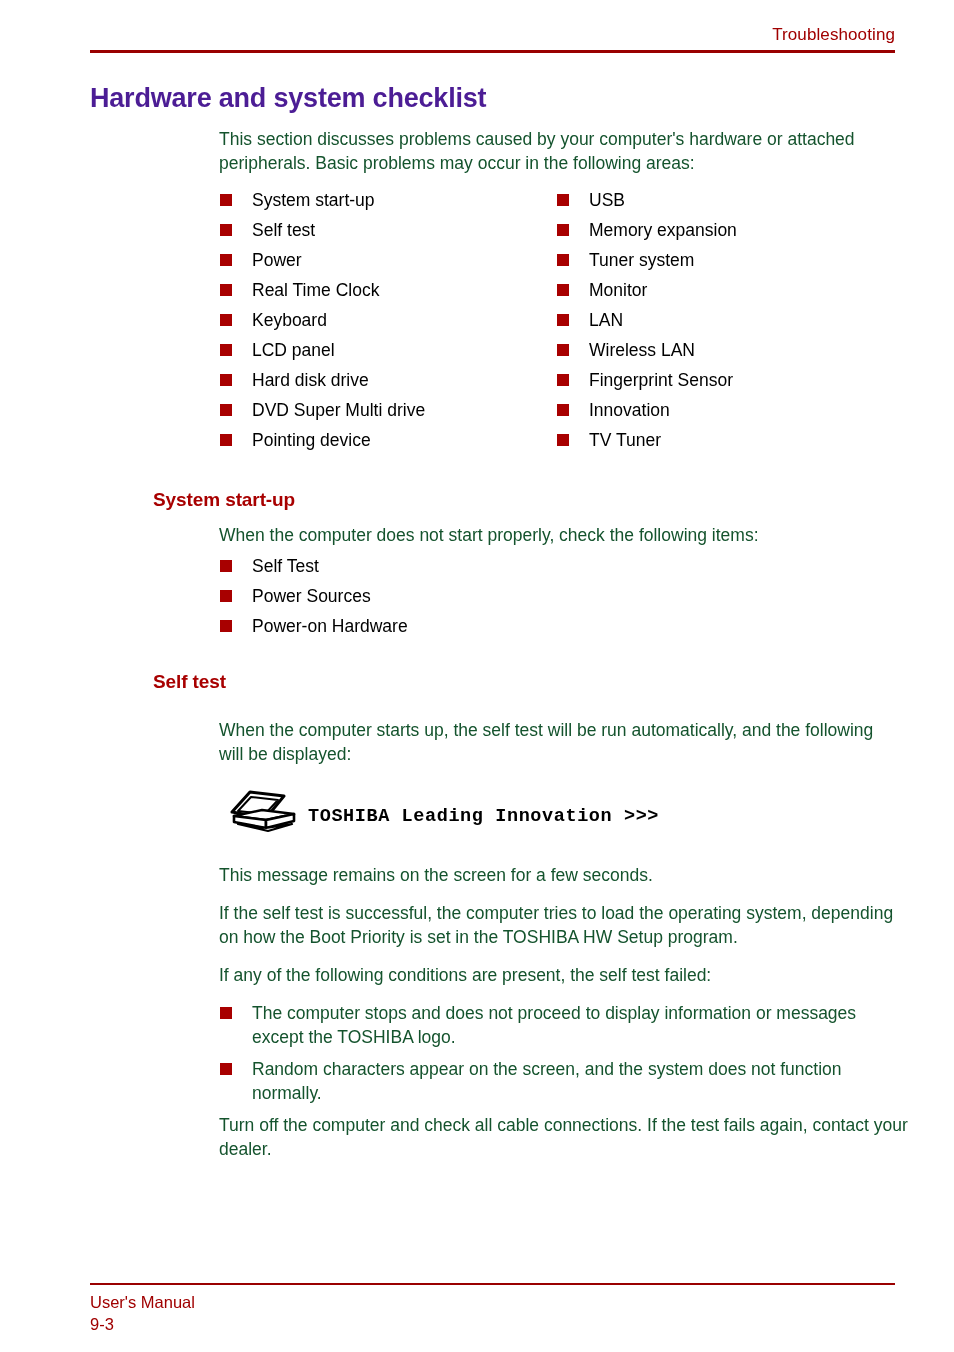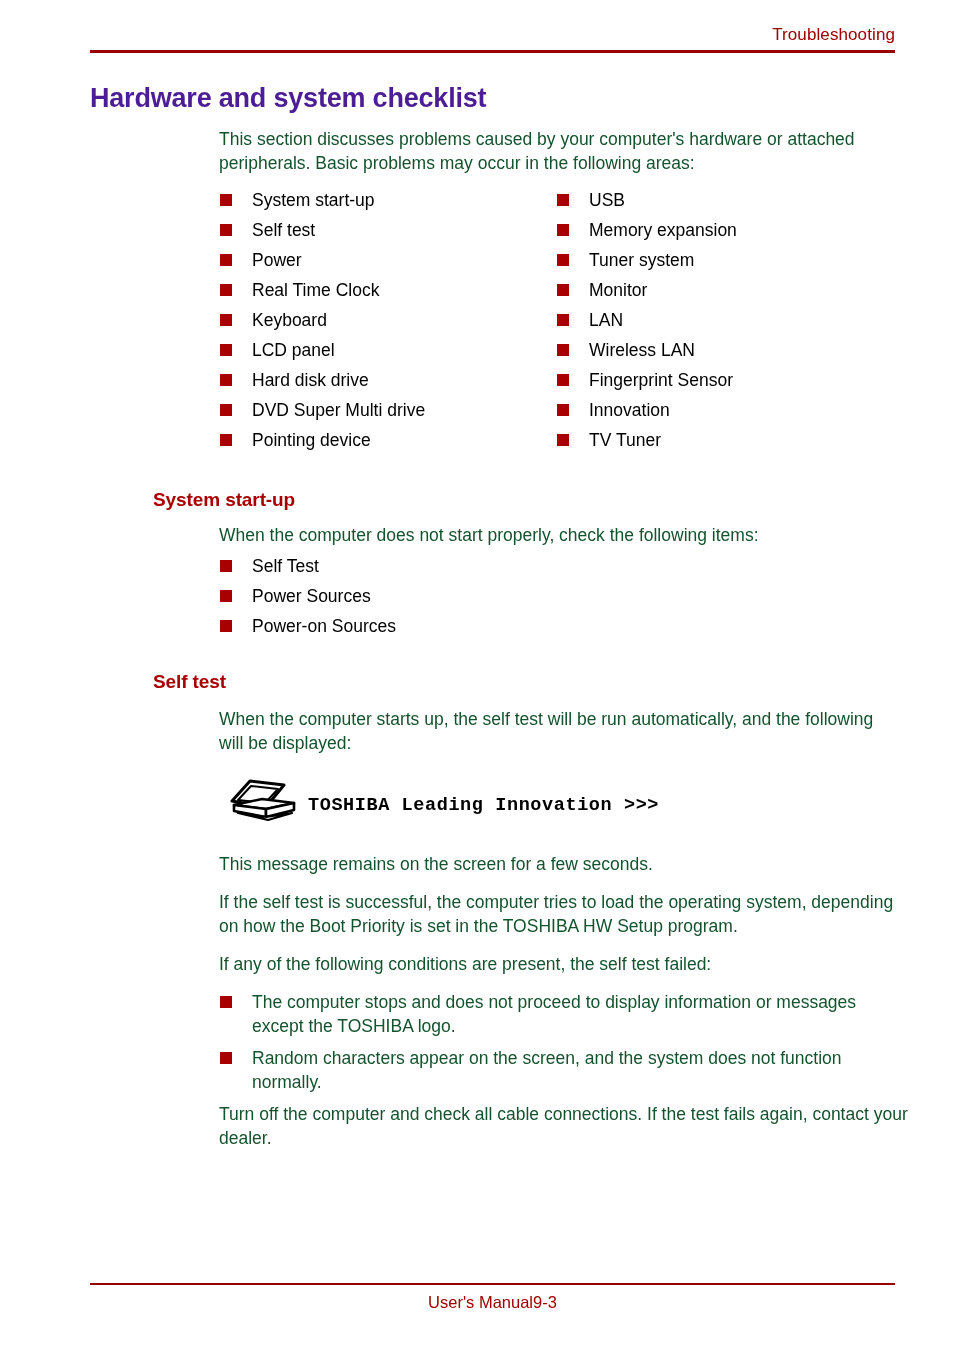--- a/index.html
+++ b/index.html
@@ -125,21 +125,21 @@
   }
 
   .sec-self-test {
     position: absolute;
     left: 153px;
     top: 670px;
     width: 750px;
   }
   .sec-self-test .sub-body {
     margin-left: 66px;
-    margin-top: 13px;
+    margin-top: 24px;
     width: 672px;
   }
 
   
   .banner-row {
     margin-left: 73px;  
     margin-top: 24px;
     display: flex;
     align-items: center;
   }
@@ -182,24 +182,25 @@
     width: 805px;
   }
   .footer-rule {
     height: 2px;
     background: #990000;
     width: 805px;
   }
   .footer-inner {
     margin-top: 6px;
     display: flex;
-    justify-content: center;
+    justify-content: flex-end;
     color: #A00000;
     font-size: 16.5px;
     line-height: 22px;
+    flex-direction: column;
   }
 </style>
 </head>
 <body>
 
 <div class="page">
 
   <div class="header">
     <div class="header-title">Troubleshooting</div>
     <div class="header-rule"></div>
@@ -236,21 +237,21 @@
       </ul>
     </div>
   </div>
 
   <div class="sec-system-startup">
     <div class="h2">System start-up</div>
     <div class="body-text sub-body">When the computer does not start properly, check the following items:</div>
     <ul class="sq">
       <li><span class="bullet"></span><span>Self Test</span></li>
       <li><span class="bullet"></span><span>Power Sources</span></li>
-      <li><span class="bullet"></span><span>Power-on Sources</span></li>
+      <li><span class="bullet"></span><span>Power-on Hardware</span></li>
     </ul>
   </div>
 
   <div class="sec-self-test">
     <div class="h2">Self test</div>
     <div class="body-text sub-body">When the computer starts up, the self test will be run automatically, and the following will be displayed:</div>
 
     <div class="banner-row">
       <svg class="laptop-icon" viewBox="0 0 72 52" aria-hidden="true">
 

